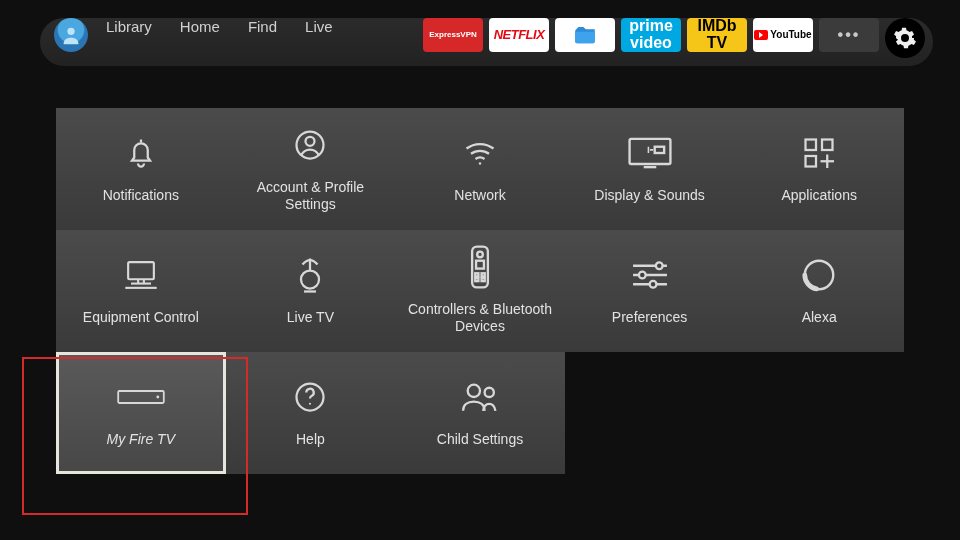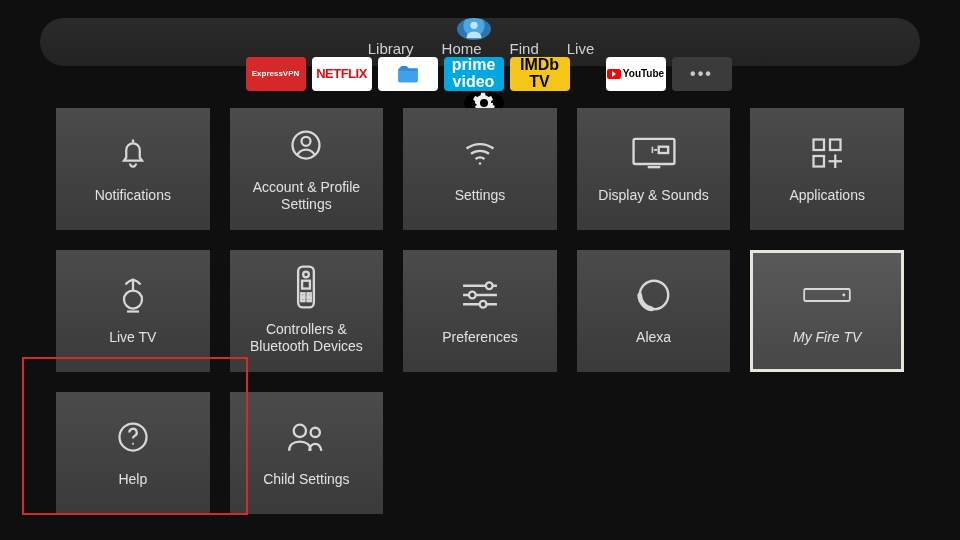--- a/index.html
+++ b/index.html
@@ -1,67 +1,66 @@
 <!DOCTYPE html>
 <html><head>
 <meta charset="utf-8">
 <style>
   * { box-sizing: border-box; margin: 0; padding: 0; }
   html, body { width: 960px; height: 540px; background: #0f0f0f; font-family: Arial, Helvetica, sans-serif; color: #d8d8d8; overflow: hidden; }
   .topbar {
     position: absolute;
-    top: 18px; left: 40px; right: 40px;
+    top: 18px; left: 40px; right: 27px;
     height: 48px;
     background: linear-gradient(#2b2b2b,#222222);
     border-radius: 28px;
     display: flex;
-    align-items: center;
+    align-items: flex-start;
     padding: 0 8px 0 10px;
-    flex-direction: column;
   }
   .avatar {
     width: 34px; height: 34px; border-radius: 50%;
     background: radial-gradient(circle at 50% 35%, #4aa7e0 0 45%, #2a75b3 50% 100%);
     display:flex; align-items:center; justify-content:center;
     margin-right: 18px; margin-left:4px;
   }
   .avatar svg { width: 22px; height:22px; fill:#bfe3f7; }
   .navlinks { display:flex; gap:28px; font-size:15px; color:#d0d0d0; }
   .navlinks span { cursor:pointer; }
   .spacer { flex:1; }
   .apps { display:flex; gap:6px; align-items:center;padding-left:15px; }
   .app {
     width:60px; height:34px; border-radius:4px;
     display:flex; align-items:center; justify-content:center;
     font-size:10px; font-weight:bold; color:#fff; text-align:center;
     line-height:1.05;
   }
   .app.express { background:#d62828; }
   .app.express span { font-size:8px; }
-  .app.netflix { background:#fff; color:#e50914; font-size:13px; font-weight:900; letter-spacing:-0.5px; }
+  .app.netflix { background:#fff; color:#e50914; font-size:13px; font-weight:900; letter-spacing:-0.5px;font-style:italic; }
   .app.es { background:#fff; }
   .app.es svg { width:26px; height:26px; }
   .app.prime { background:#00a8e1; color:#fff; font-size:16px; font-weight:600; }
   .app.imdb { background:#f5c518; color:#000; font-size:16px; font-weight:900; }
-  .app.youtube { background:#fff; color:#000; font-size:10px; font-weight:bold; display:flex; align-items:center; justify-content:center; gap:2px;margin-left:30px; }
+  .app.youtube { background:#fff; color:#000; font-size:10px; font-weight:bold; display:flex; align-items:center; justify-content:center; gap:2px; }
   .app.youtube .yt { width:14px; height:10px; background:#ff0000; border-radius:2px; position:relative; }
   .app.youtube .yt::after { content:''; position:absolute; left:5px; top:2px; border-left:4px solid #fff; border-top:3px solid transparent; border-bottom:3px solid transparent; }
   .app.more { background:#3b3b3b; color:#c8c8c8; font-size:16px; letter-spacing:2px; }
   .gearwrap {
     width:40px; height:40px; border-radius:50%;
     background:#000; display:flex; align-items:center; justify-content:center;
     margin-left:6px;
   }
   .gearwrap svg { width:24px; height:24px; fill:#f0f0f0; }
   .grid {
     position:absolute;
     top:108px; left:56px; right:56px;
     display:grid;
     grid-template-columns: repeat(5, 1fr);
-    gap:20px;
+    gap:0;
   }
   .tile {
     height:122px;
     background: linear-gradient(#4b4b4b,#3a3a3a);
     display:flex; flex-direction:column; align-items:center; justify-content:center;
     gap:14px;
     cursor:pointer;
   }
   .tile .ico { height:40px; display:flex; align-items:center; justify-content:center; }
   .tile .ico svg { stroke:#d8d8d8; fill:none; stroke-width:1.5; }
@@ -144,21 +143,21 @@
     </div>
     <div class="tile">
       <div class="ico">
         <svg width="40" height="36" viewBox="0 0 24 24">
           <path d="M3 9a15 15 0 0 1 18 0"></path>
           <path d="M6 12.5a10 10 0 0 1 12 0"></path>
           <path d="M9 16a5 5 0 0 1 6 0"></path>
           <circle cx="12" cy="19" r="0.8" fill="#d8d8d8" stroke="none"></circle>
         </svg>
       </div>
-      <div class="label">Settings</div>
+      <div class="label">Network</div>
     </div>
     <div class="tile">
       <div class="ico">
         <svg width="44" height="36" viewBox="0 0 28 20">
           <rect x="1" y="1" width="26" height="16" rx="1"></rect>
           <line x1="10" y1="19" x2="18" y2="19"></line>
           <rect x="17" y="6" width="6" height="4"></rect>
           <path d="M16 8h-2m-1-2v4" stroke-width="1"></path>
         </svg>
       </div>
@@ -168,20 +167,32 @@
       <div class="ico">
         <svg width="36" height="36" viewBox="0 0 24 24">
           <rect x="3" y="3" width="7" height="7"></rect>
           <rect x="14" y="3" width="7" height="7"></rect>
           <rect x="3" y="14" width="7" height="7"></rect>
           <line x1="17.5" y1="13" x2="17.5" y2="22"></line>
           <line x1="13" y1="17.5" x2="22" y2="17.5"></line>
         </svg>
       </div>
       <div class="label">Applications</div>
+    </div>
+    <div class="tile">
+      <div class="ico">
+        <svg width="40" height="36" viewBox="0 0 28 22">
+          <rect x="5" y="2" width="18" height="12" rx="1"></rect>
+          <line x1="12" y1="14" x2="12" y2="17"></line>
+          <line x1="16" y1="14" x2="16" y2="17"></line>
+          <line x1="7" y1="17" x2="21" y2="17"></line>
+          <line x1="3" y1="20" x2="25" y2="20"></line>
+        </svg>
+      </div>
+      <div class="label">Equipment Control</div>
     </div>
     <div class="tile">
       <div class="ico">
         <svg width="36" height="40" viewBox="0 0 24 26">
           <circle cx="12" cy="16" r="6"></circle>
           <line x1="12" y1="10" x2="12" y2="2"></line>
           <path d="M7 6 Q12 0 17 6"></path>
           <line x1="8" y1="24" x2="16" y2="24"></line>
         </svg>
       </div>

